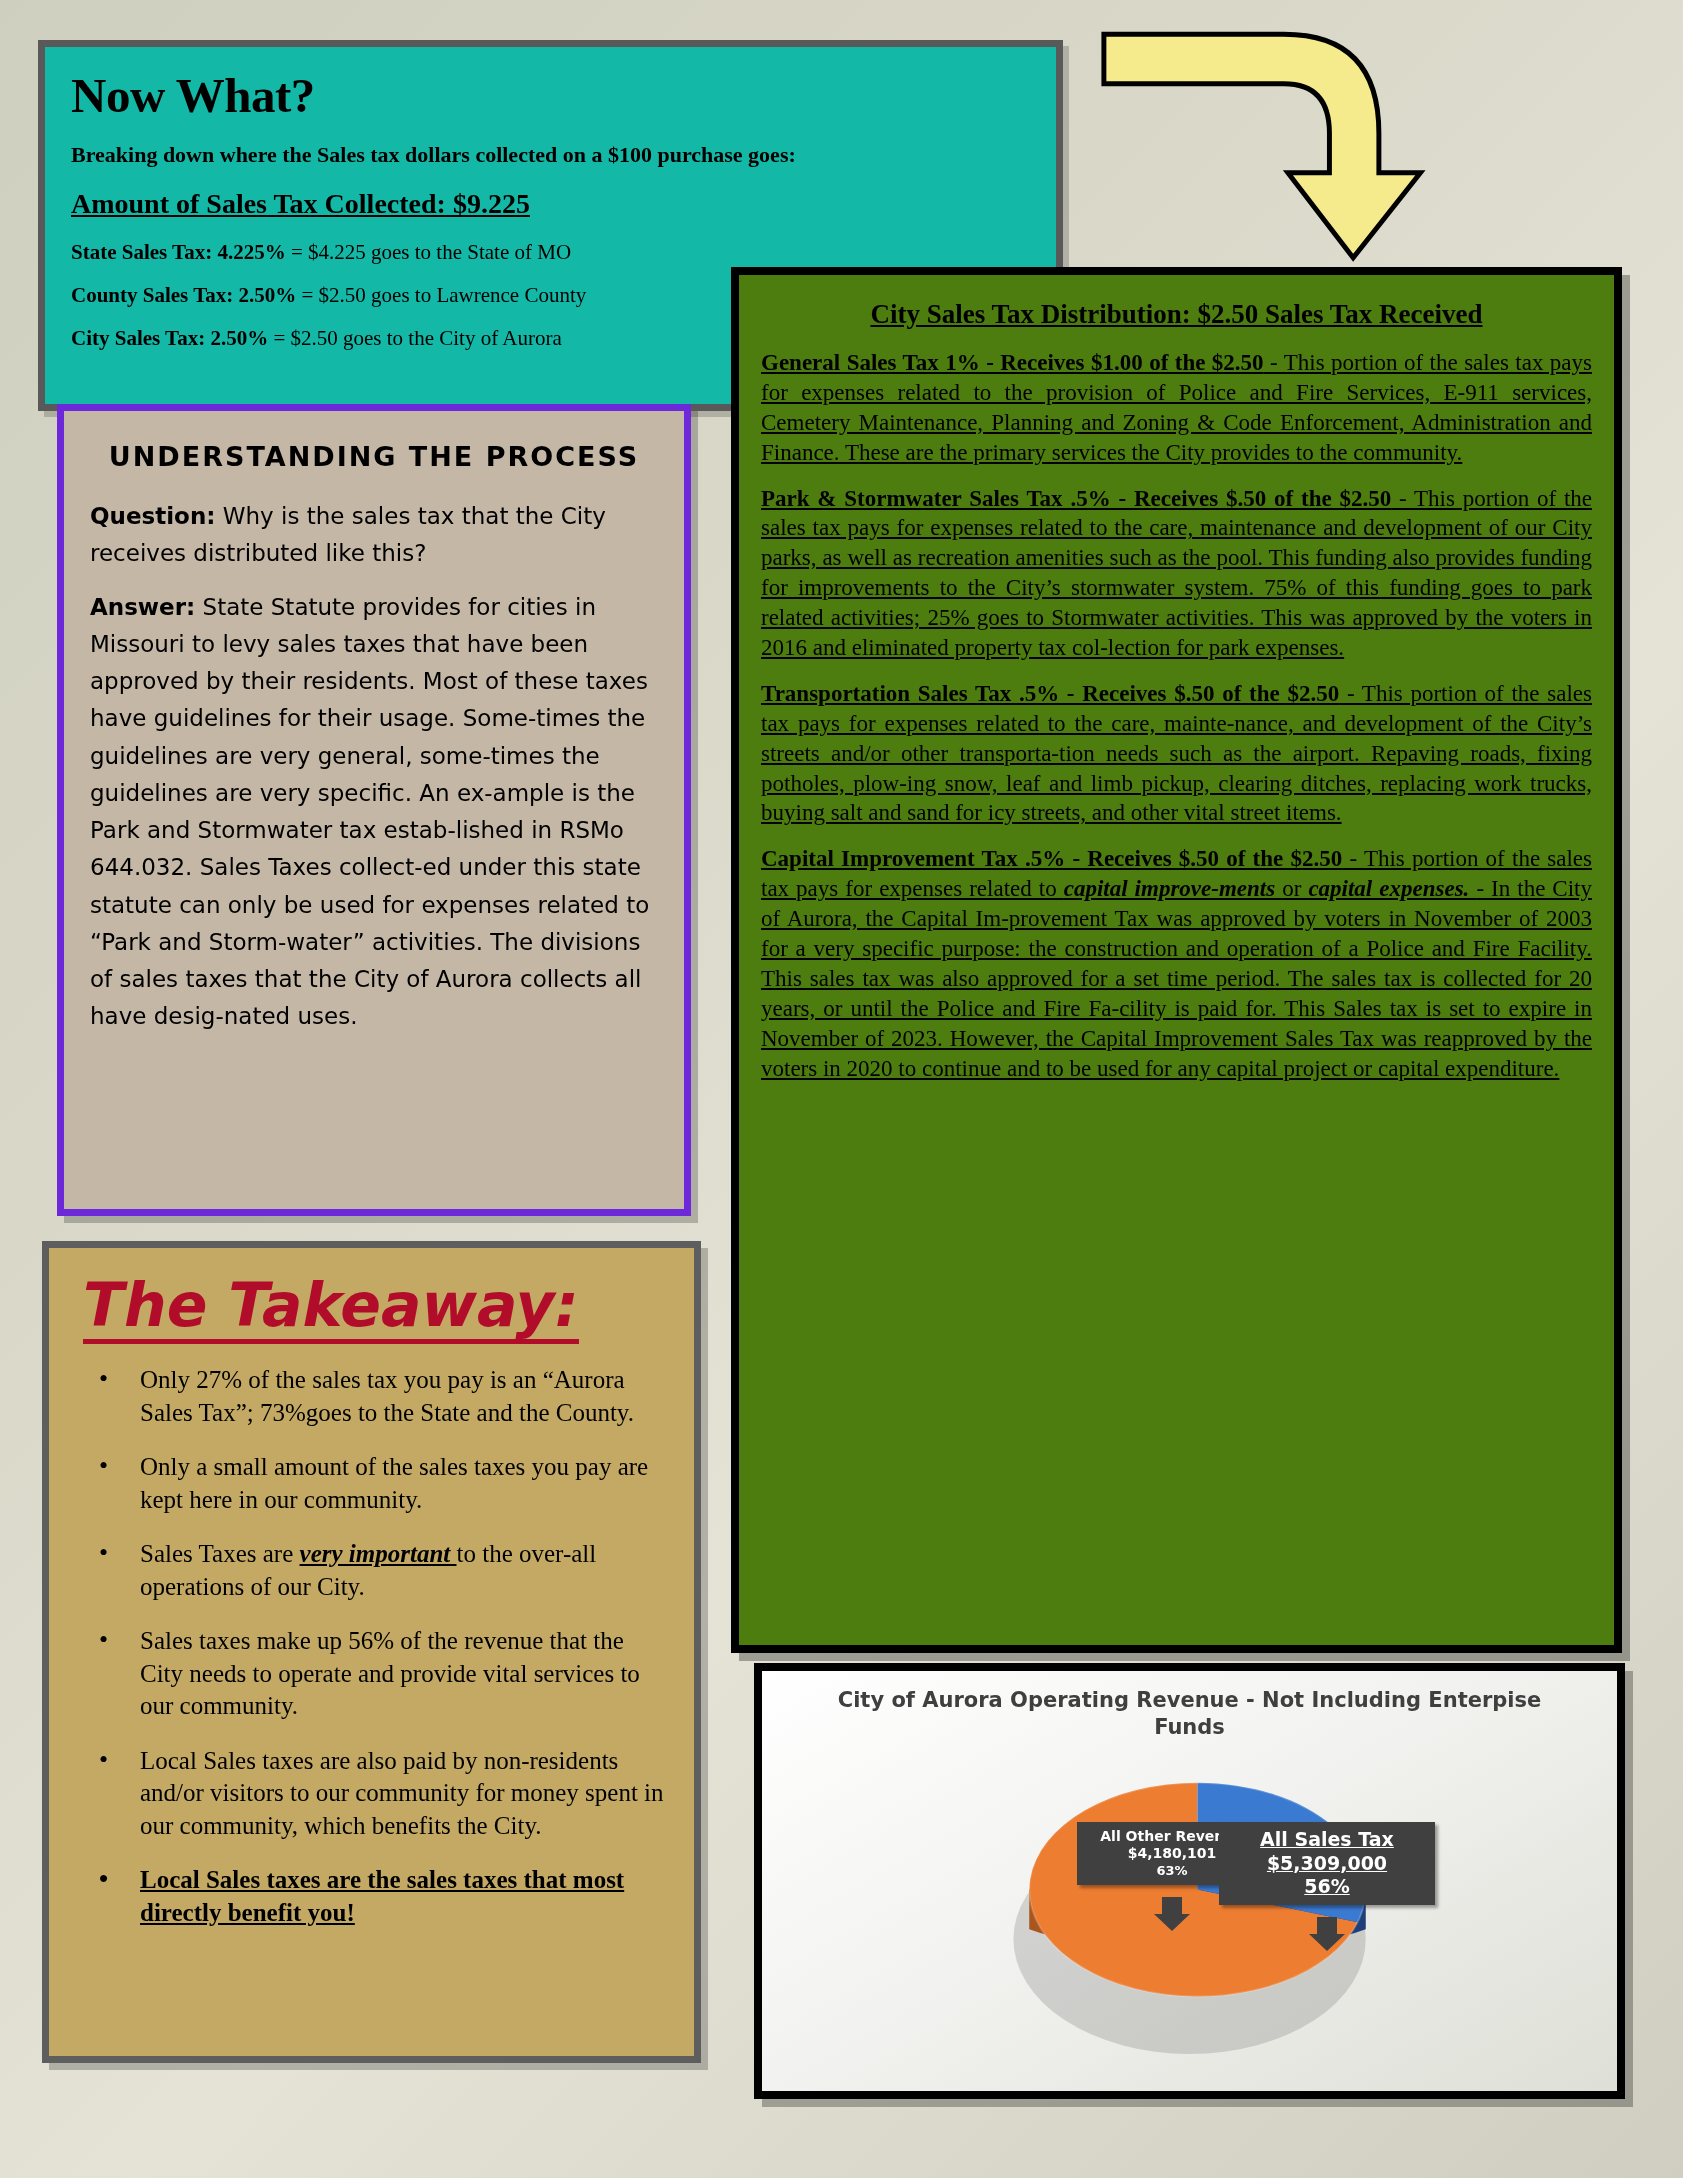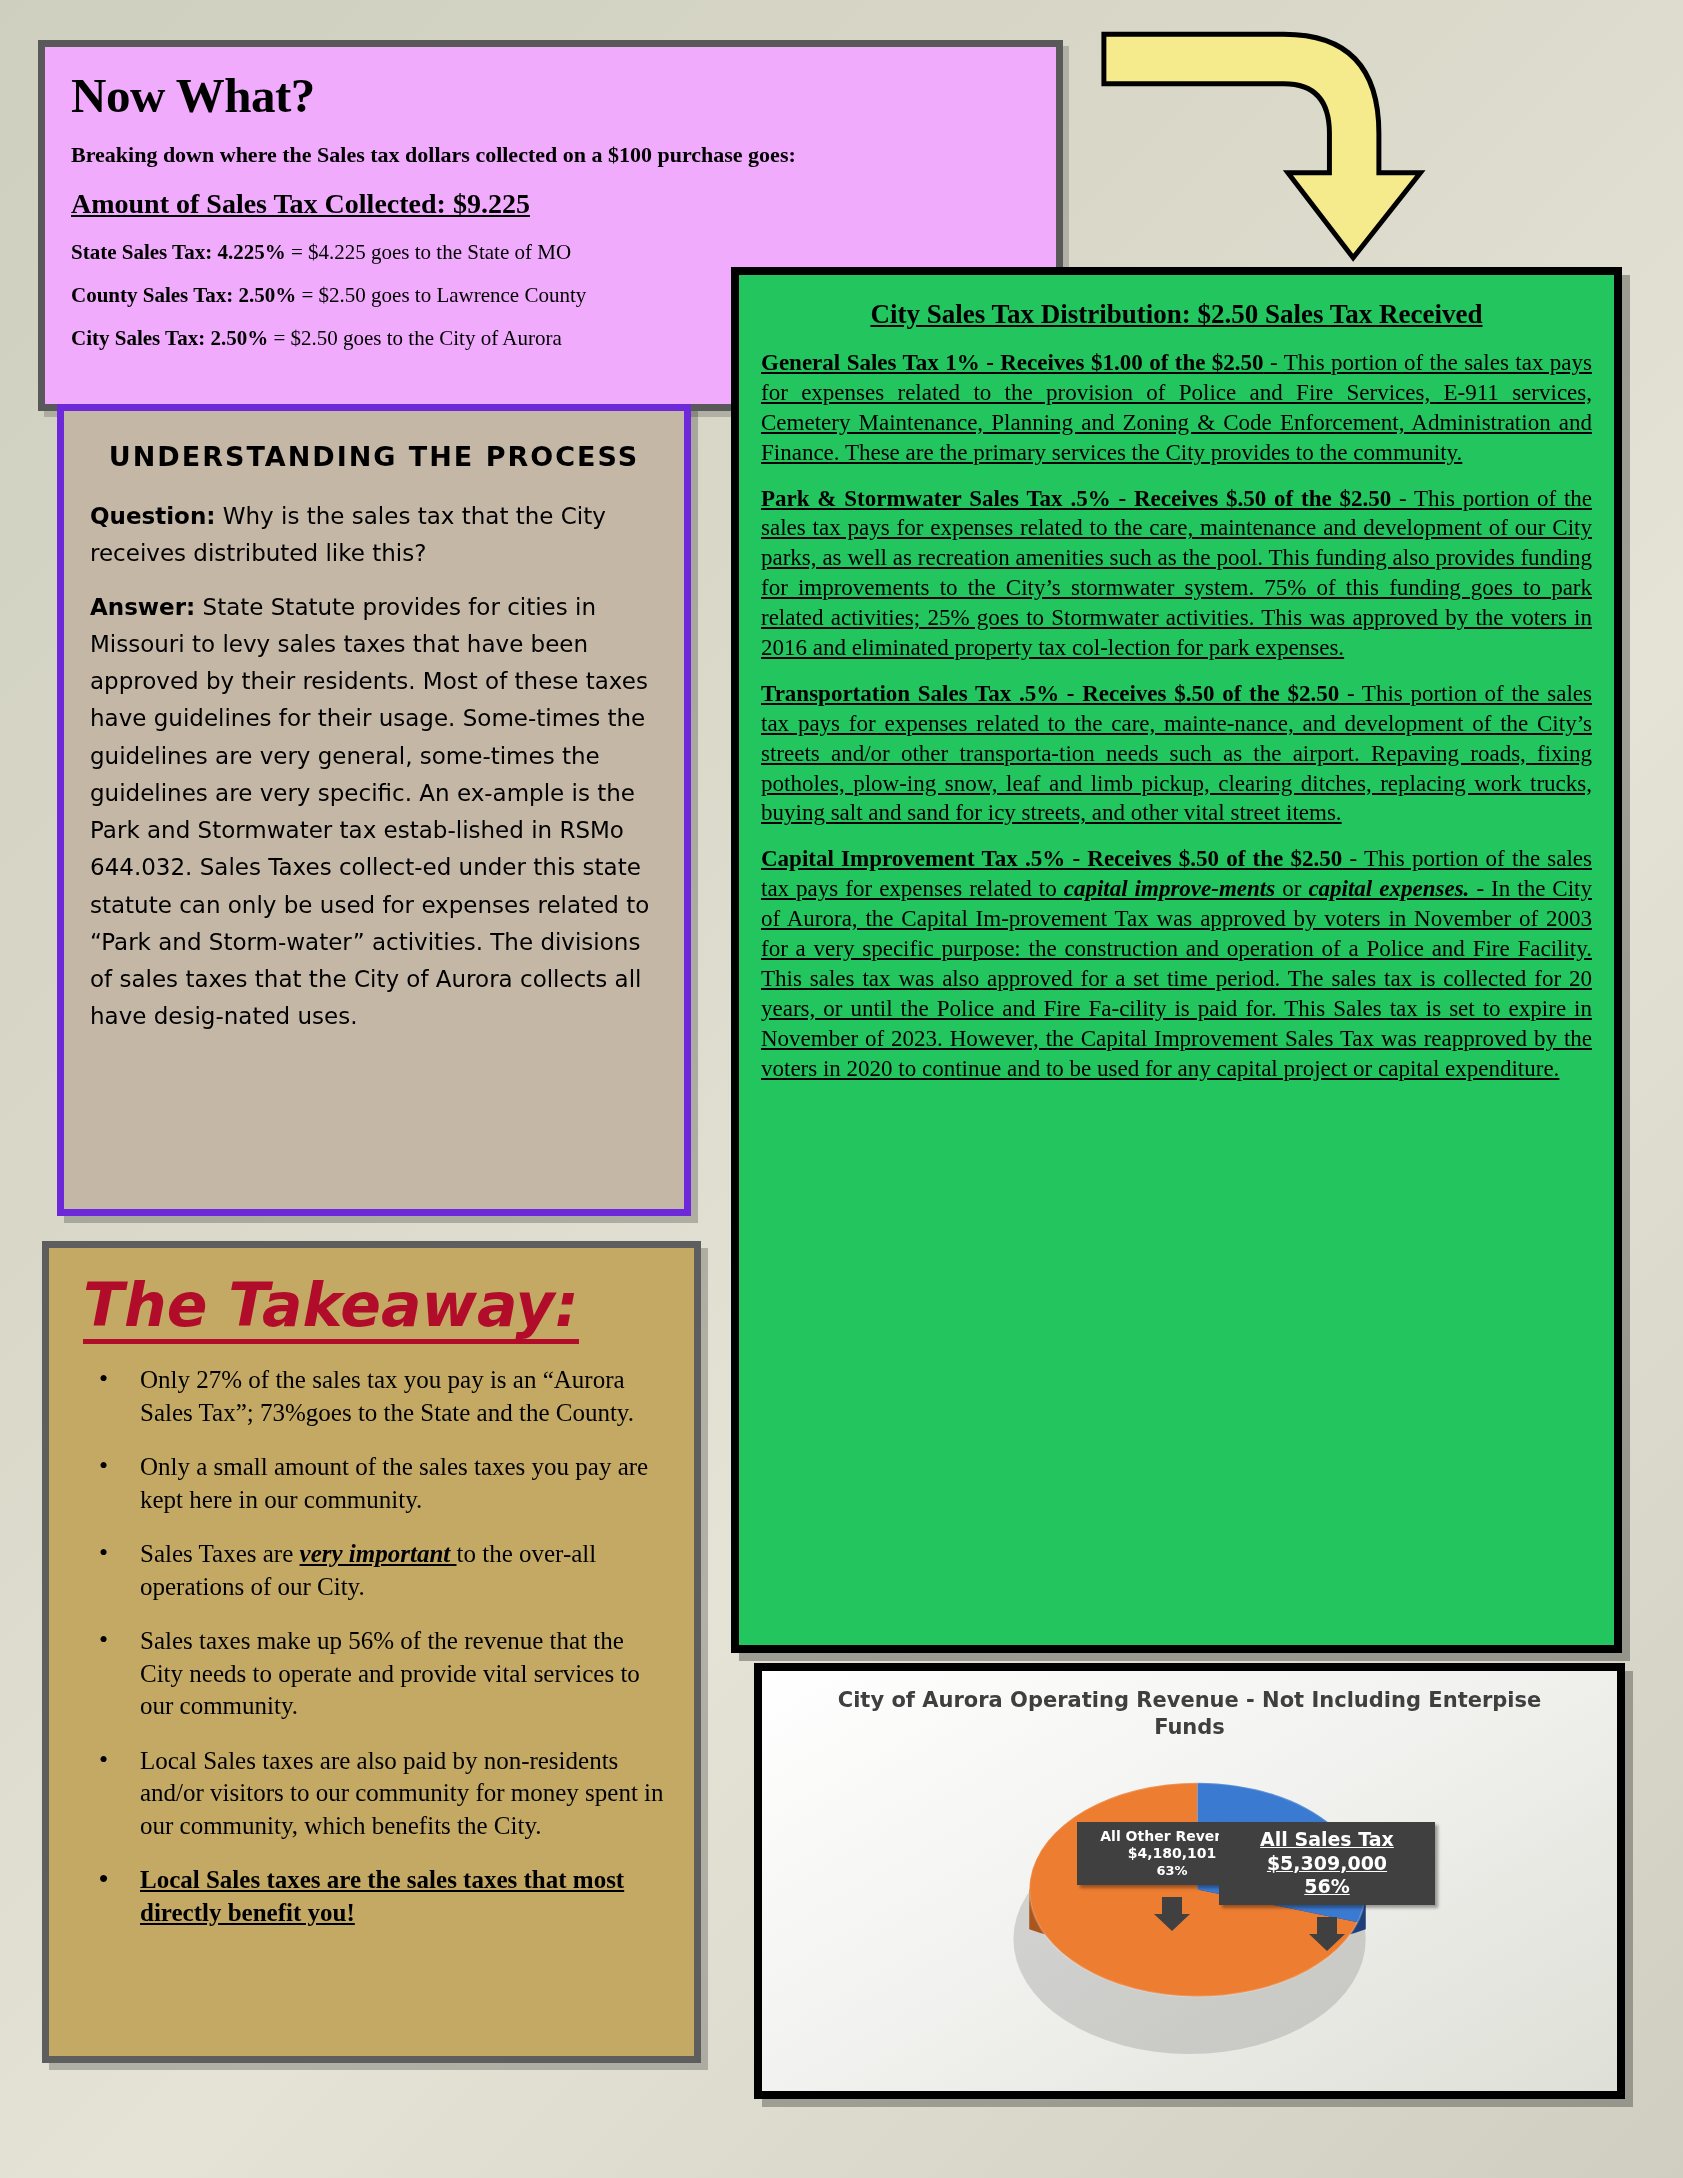--- a/index.html
+++ b/index.html
@@ -10,21 +10,21 @@
     position:relative;overflow:hidden;
   }
   .page{position:absolute;inset:0;}
 
   
   .box{position:absolute;box-sizing:border-box;}
 
   
   .green-box{
     left:38px;top:40px;width:1025px;height:371px;
-    background:#f0abfc;border:7px solid #595959;
+    background:#14b8a6;border:7px solid #595959;
     box-shadow:6px 6px 0 rgba(0,0,0,.18);
     padding:18px 26px 0 26px;
   }
   .nw-title{
     font-size:49px;font-weight:bold;line-height:1.0;margin:6px 0 22px 0;
     letter-spacing:-0.5px;
   }
   .nw-sub{font-size:22px;font-weight:bold;margin:8px 0 20px 0;}
   .nw-amount{font-size:28px;font-weight:bold;text-decoration:underline;margin:0 0 20px 0;}
   .nw-line{font-size:21px;margin:0 0 18px 0;}
@@ -70,21 +70,21 @@
   }
   ul.tk-list li:before{
     content:"\2022";position:absolute;left:10px;top:-2px;font-size:26px;
   }
   .tk-strong{font-weight:bold;font-style:italic;text-decoration:underline;}
   li.tk-bold{font-weight:bold;text-decoration:underline;}
 
   
   .yellow-box{
     left:731px;top:267px;width:891px;height:1386px;
-    background:#22c55e;border:8px solid #000;
+    background:#4d7c0f;border:8px solid #000;
     box-shadow:8px 8px 0 rgba(0,0,0,.3);
     padding:14px 22px 0 22px;
   }
   .ys-title{
     text-align:center;font-weight:bold;font-size:27px;
     text-decoration:underline;margin:10px 0 18px 0;
   }
   .ys-p{
     font-size:23px;line-height:1.30;margin:0 0 16px 0;
     text-align:justify;

